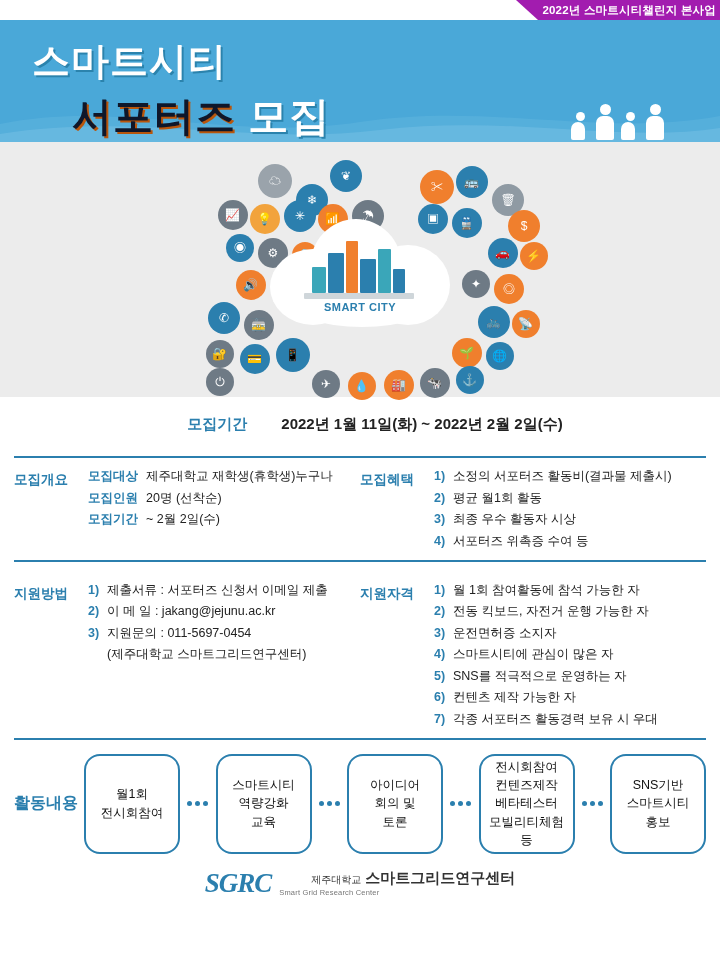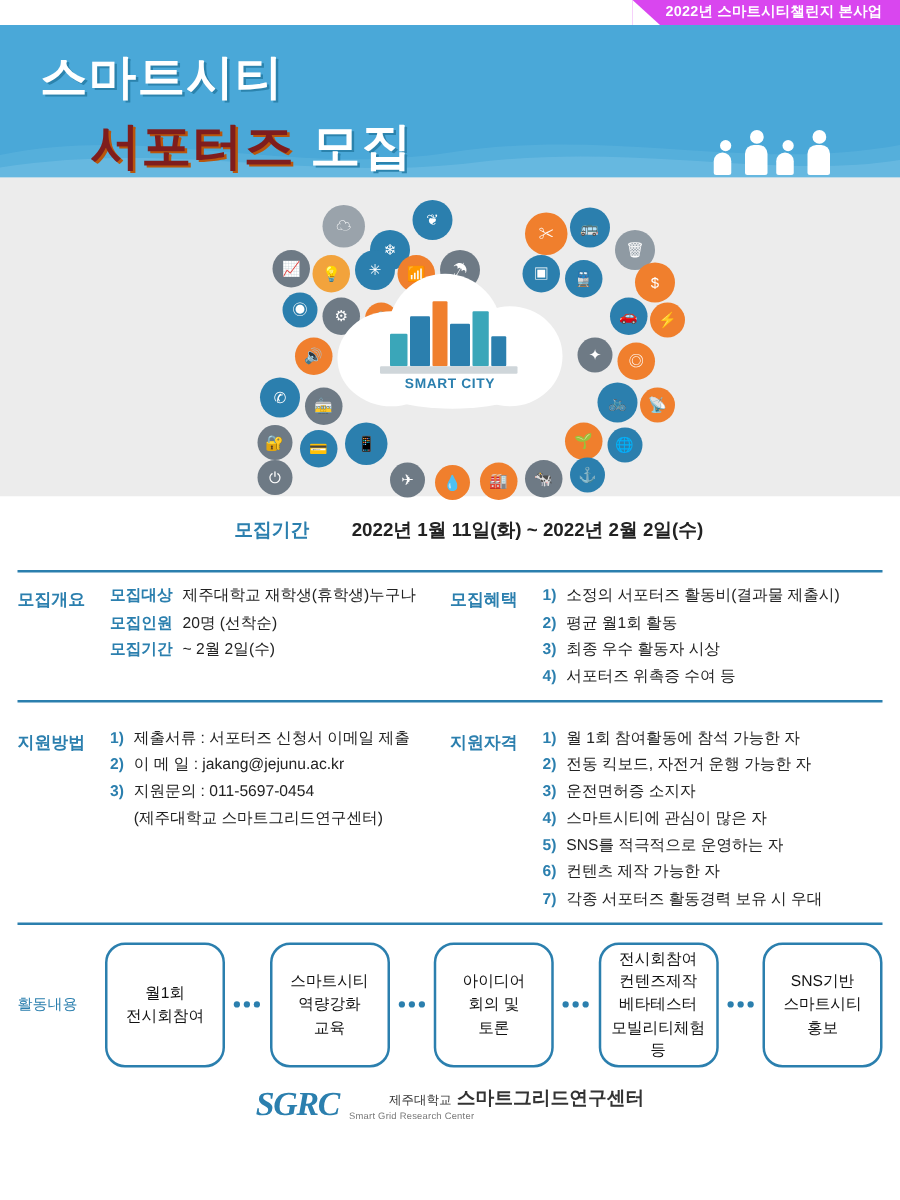--- a/index.html
+++ b/index.html
@@ -14,26 +14,26 @@
   
   .topbar {
     position: relative;
     height: 20px;
     background: #ffffff;
   }
   .topbar-ribbon {
     position: absolute;
     right: 0; top: 0;
     height: 20px;
-    background: #d946ef;
+    background: #a21caf;
     color: #fff;
     font-size: 11.5px;
     font-weight: bold;
     line-height: 20px;
-    padding: 0 14px 0 26px;
+    padding: 0 4px 0 26px;
     letter-spacing: .2px;
   }
   .topbar-ribbon::before {
     content: "";
     position: absolute;
     left: -0px; top: 0;
     border-style: solid;
     border-width: 20px 0 0 22px;
     border-color: transparent transparent transparent #ffffff;
   }
@@ -60,21 +60,21 @@
     letter-spacing: 1px;
     text-shadow: 2px 2px 0 #2b83ad;
   }
   .title-line2 {
     font-size: 40px;
     font-weight: bold;
     margin-top: 2px;
     margin-left: 40px;
     letter-spacing: 1px;
   }
-  .title-line2 .o { color: #7f1d1d; text-shadow: 2px 2px 0 #b9560c; }
+  .title-line2 .o { color: #0f172a; text-shadow: 2px 2px 0 #b9560c; }
   .title-line2 .w { color: #ffffff; text-shadow: 2px 2px 0 #2b83ad; }
 
   .people { position: absolute; right: 56px; bottom: 2px; display: flex; gap: 7px; align-items: flex-end; }
   .person { width: 18px; position: relative; }
   .person .head { width: 11px; height: 11px; border-radius: 50%; background: #fff; margin: 0 auto 1px; }
   .person .body { width: 18px; height: 24px; background: #fff; border-radius: 7px 7px 2px 2px; }
   .person.small .head { width: 9px; height: 9px; }
   .person.small .body { width: 14px; height: 18px; }
 
   
@@ -145,21 +145,21 @@
   .row .txt.indent { margin-left: 19px; }
 
   .divider { height: 1.5px; background: #2b7fae; margin: 2px 14px 10px; }
 
   
   .activity {
     padding: 4px 14px 0;
     display: flex; align-items: center;
   }
   .activity-title {
-    color: #2b7fae; font-weight: normal; font-size: 12px;
+    color: #2b7fae; font-weight: bold; font-size: 16px;
     width: 70px; min-width: 70px;
   }
   .flow { flex: 1; display: flex; align-items: center; justify-content: space-between; }
   .node {
     width: 96px; height: 100px;
     border: 2px solid #2b7fae;
     border-radius: 16px;
     display: flex; align-items: center; justify-content: center;
     text-align: center;
     font-size: 12.5px; line-height: 1.45; color: #111;

